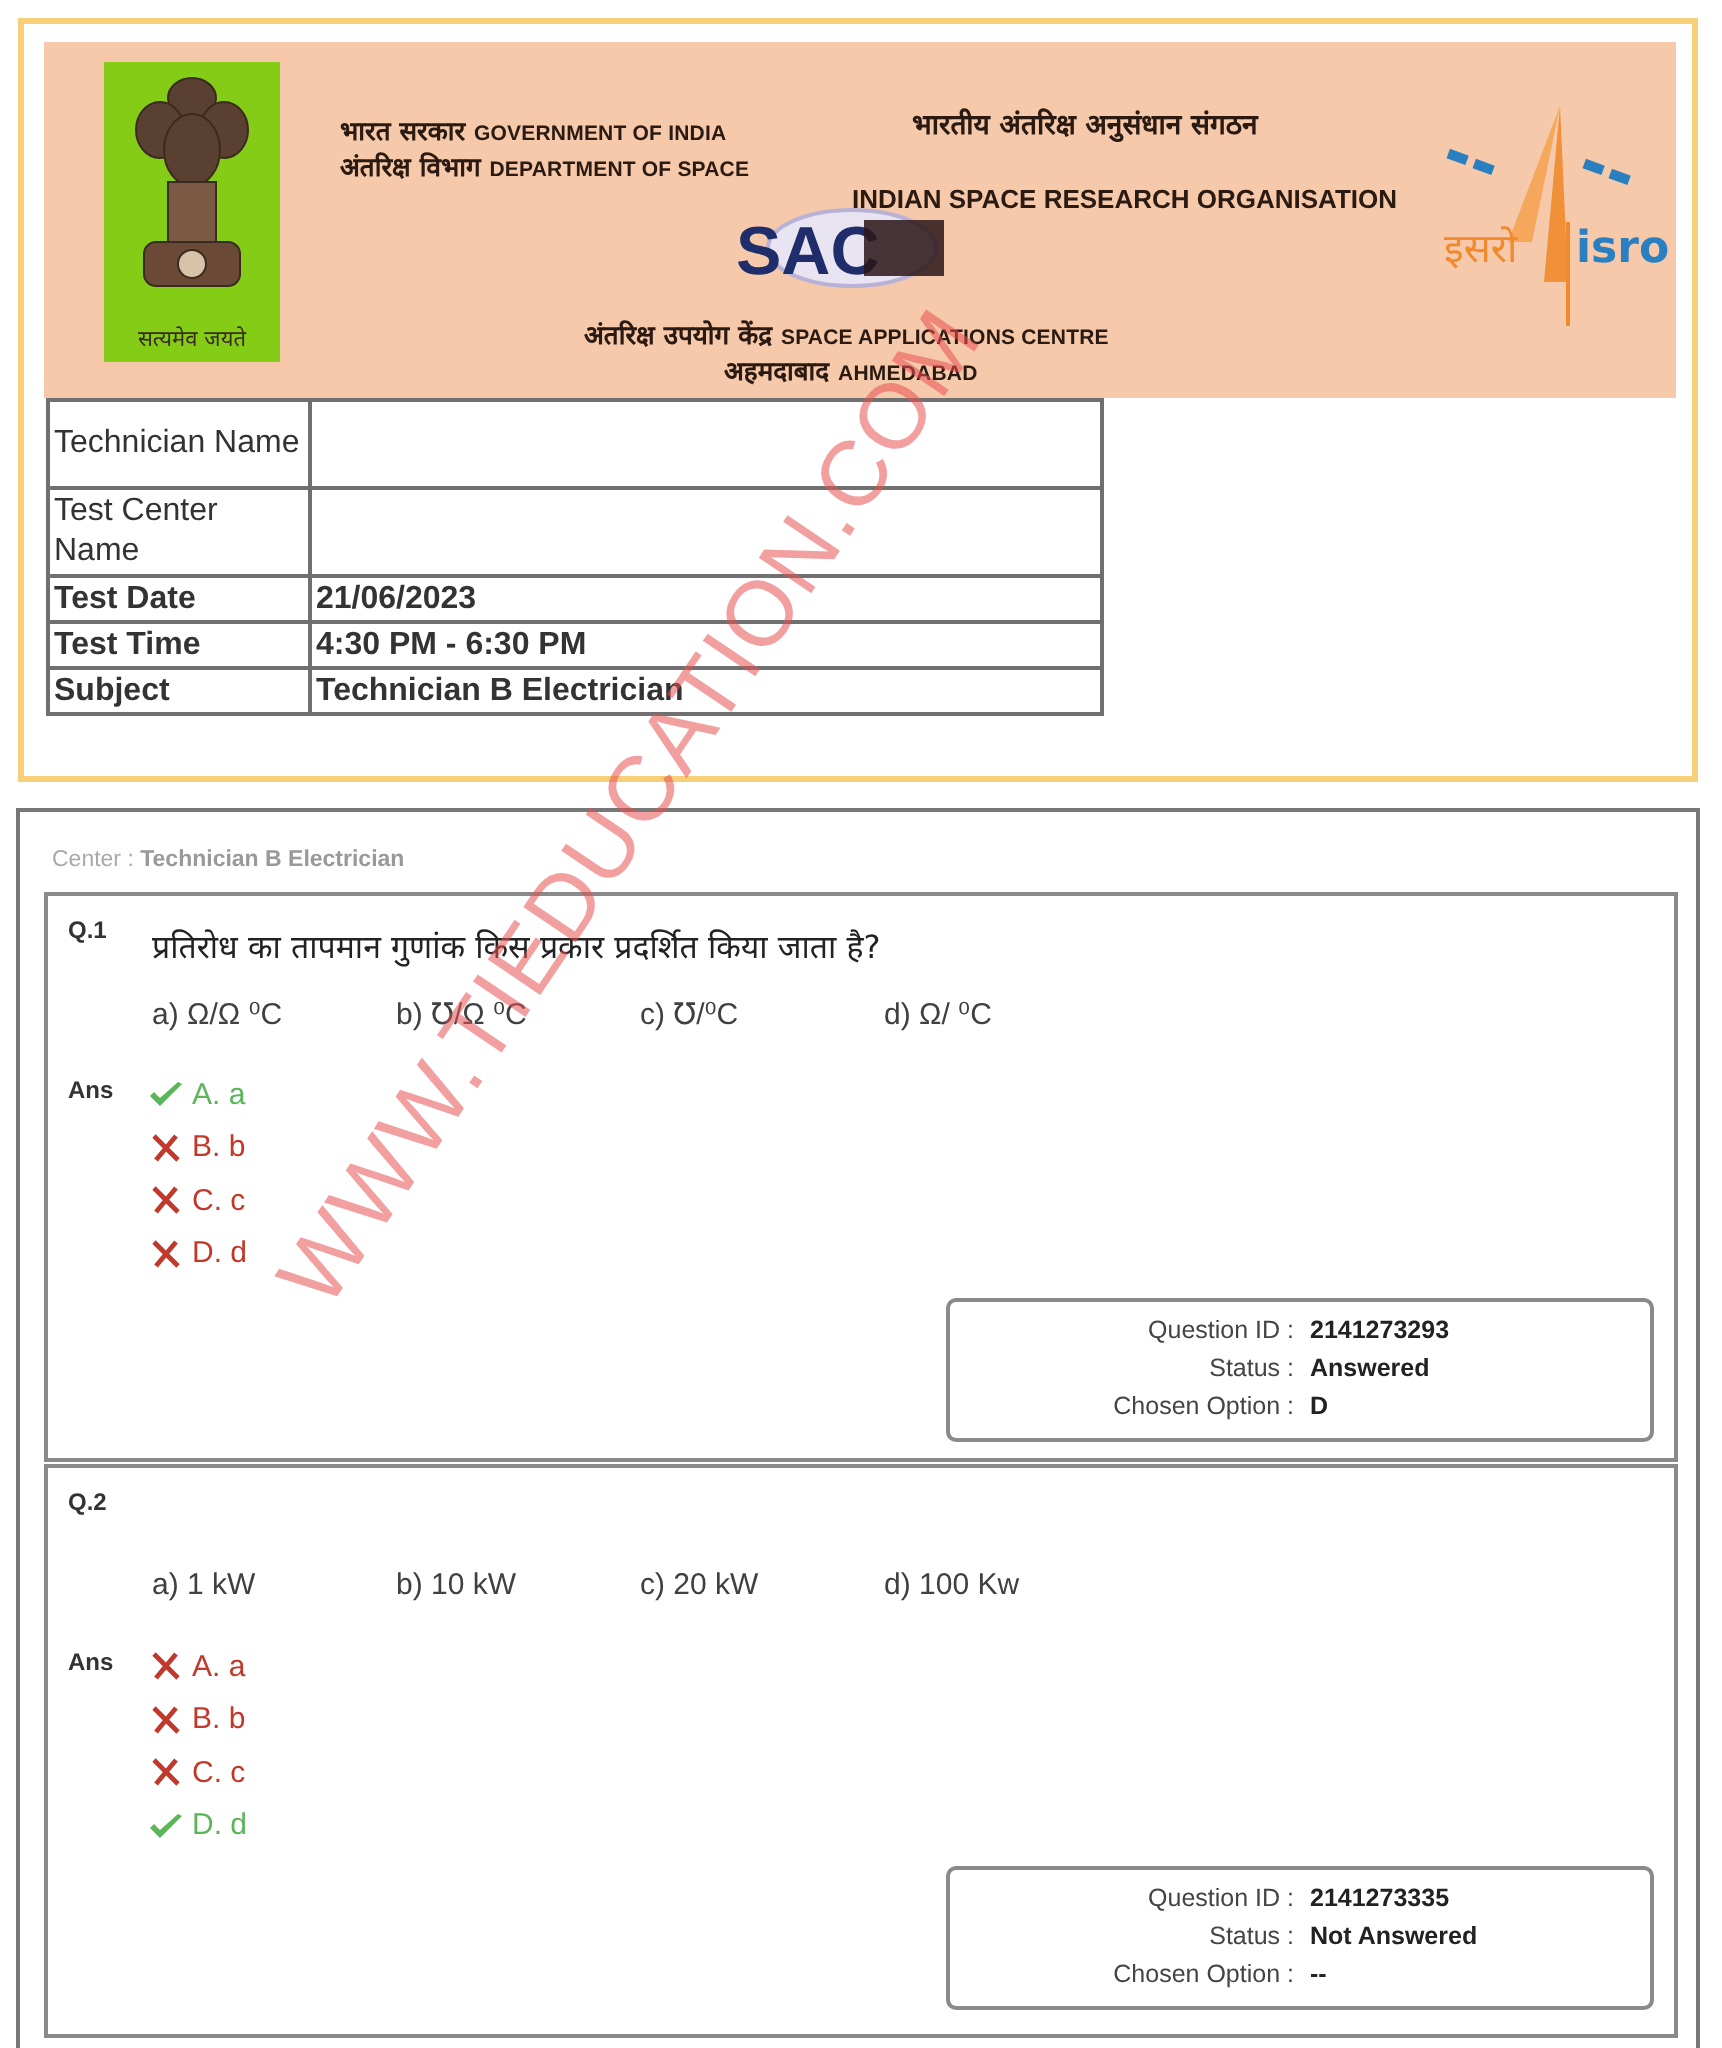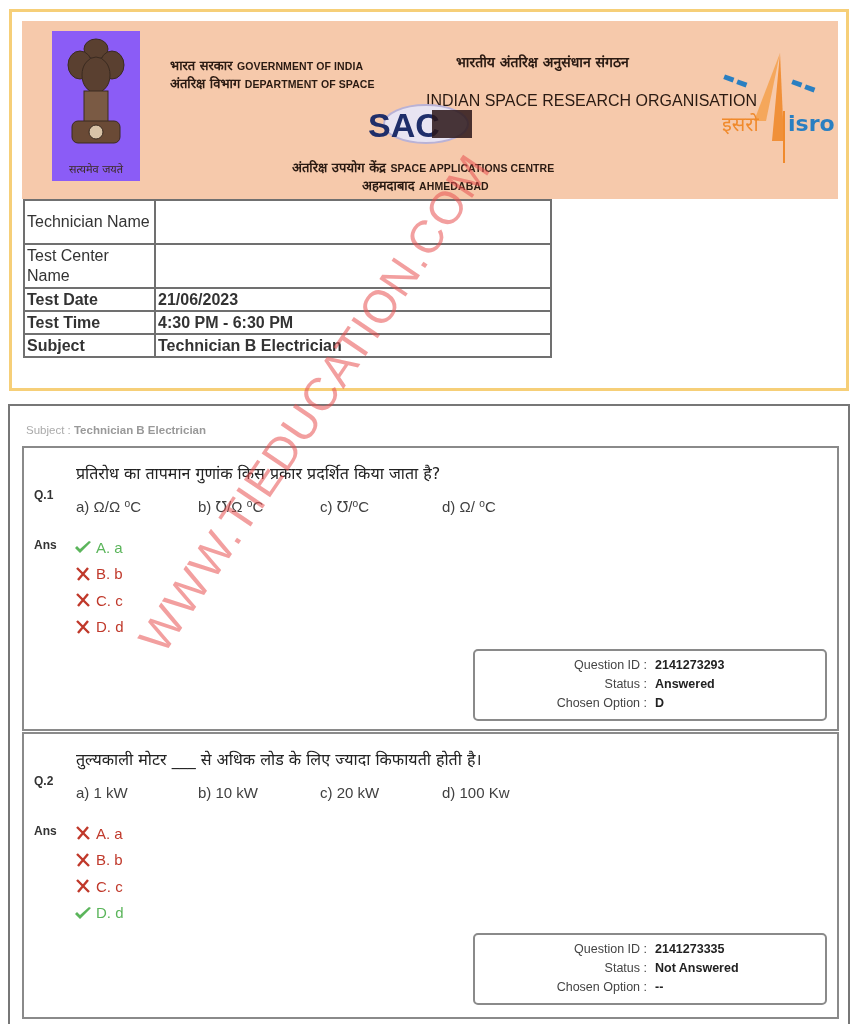--- a/index.html
+++ b/index.html
@@ -10,38 +10,38 @@
   .top-card {
     position: absolute; left: 9px; top: 9px; width: 840px; height: 382px;
     border: 3px solid #f6cf78; background: #fff;
   }
   .banner {
     position: absolute; left: 10px; top: 9px; width: 816px; height: 178px;
     background: #f6c9ab;
   }
   .emblem {
     position: absolute; left: 30px; top: 10px; width: 88px; height: 150px;
-    background: #8b5cf6;
+    background: #84cc16;
   }
   .emblem svg { position: absolute; left: 14px; top: 4px; }
   .emblem-motto {
     position: absolute; left: 0; top: 130px; width: 100%; text-align: center;
     font-size: 11px; color: #3a2a20; font-family: "DejaVu Sans", sans-serif;
   }
   .gov-line {
     position: absolute; font-weight: bold; color: #2a1a12; white-space: nowrap;
   }
   .gov-line .hi { font-size: 13px; font-family: "DejaVu Sans", sans-serif; margin-top: 39px; }
   .gov-line .en { font-size: 10.5px; font-family: "Liberation Sans", sans-serif; letter-spacing: 0.1px; }
   .isro-hi {
     position: absolute; left: 434px; top: 31px; font-size: 14px; font-weight: bold;
     color: #2a1a12; font-family: "DejaVu Sans", sans-serif; white-space: nowrap;
   }
   .isro-en {
-    position: absolute; left: 404px; top: 71px; font-size: 16px; font-weight: normal;
+    position: absolute; left: 404px; top: 71px; font-size: 13px; font-weight: bold;
     color: #2a1a12; white-space: nowrap;
   }
   .sac-logo { position: absolute; left: 340px; top: 83px; width: 120px; height: 40px; }
   .isro-logo { position: absolute; left: 692px; top: 30px; width: 120px; height: 120px; }
 
   
   .ptable {
     position: absolute; left: 11px; top: 187px; width: 529px;
     border-collapse: collapse; background: #fff;
   }
@@ -62,21 +62,21 @@
   }
   .section-label {
     position: absolute; left: 16px; top: 18px; font-size: 11.5px; color: #aaa;
   }
   .section-label b { color: #999; }
   .qcard {
     position: absolute; left: 12px; width: 817px; border: 2px solid #8a8a8a; background: #fff;
   }
   .qcard.q1 { top: 40px; height: 285px; }
   .qcard.q2 { top: 326px; height: 287px; }
-  .qnum { position: absolute; left: 10px; top: 10px; font-size: 12px; font-weight: bold; color: #333; margin-top: 30px; }
+  .qnum { position: absolute; left: 10px; top: 10px; font-size: 12px; font-weight: bold; color: #333; }
   .qtext {
     position: absolute; left: 52px; top: 14px; font-size: 16px; color: #222;
     font-family: "DejaVu Sans", sans-serif; white-space: nowrap;
   }
   .opt { position: absolute; top: 50px; font-size: 15px; color: #404040; white-space: nowrap; }
   .opt.a { left: 52px; } .opt.b { left: 174px; } .opt.c { left: 296px; } .opt.d { left: 418px; text-align: center; }
   .ans-label { position: absolute; left: 10px; top: 90px; font-size: 12px; font-weight: bold; color: #333; }
   .ans-list { position: absolute; left: 50px; top: 86px; }
   .ans-item { height: 26.5px; display: flex; align-items: center; font-size: 15px; text-align: right; }
   .ans-item .mark { width: 18px; height: 14px; margin-right: 4px; display: inline-block; }
@@ -183,21 +183,21 @@
     <tr class="r6">
       <td class="lbl">Subject</td>
       <td>Technician B Electrician</td>
     </tr>
   </tbody>
     </table>
 </div>
 
 <div class="sheet">
   <div class="section-label">
-    <span>Subject : </span><b>Technician B Electrician</b>
+    <span>Center : </span><b>Technician B Electrician</b>
   </div>
 
   <div class="qcard q1">
     <div class="qnum">Q.1</div>
     <div class="qtext">प्रतिरोध का तापमान गुणांक किस प्रकार प्रदर्शित किया जाता है?</div>
     <div class="opt a">a) Ω/Ω ⁰C</div>
     <div class="opt b">b) ℧/Ω ⁰C</div>
     <div class="opt c">c) ℧/⁰C</div>
     <div class="opt d">d) Ω/ ⁰C</div>
     <div class="ans-label">Ans</div>
@@ -238,21 +238,20 @@
       </div>
       <div class="meta-row r3">
         <span class="k">Chosen Option :</span>
         <span class="v">D</span>
       </div>
     </div>
   </div>
 
   <div class="qcard q2">
     <div class="qnum">Q.2</div>
-    <div class="qtext">तुल्यकाली मोटर ___ से अधिक लोड के लिए ज्यादा किफायती होती है।</div>
     <div class="opt a">a) 1 kW</div>
     <div class="opt b">b) 10 kW</div>
     <div class="opt c">c) 20 kW</div>
     <div class="opt d">d) 100 Kw</div>
     <div class="ans-label">Ans</div>
     <div class="ans-list">
       <div class="ans-item wrong">
         <svg class="mark" viewBox="0 0 18 14">
             <path d="M3 1 L15 13 M14 1 L4 13" stroke="#c0392b" stroke-width="2.4" fill="none"></path>
           </svg>

